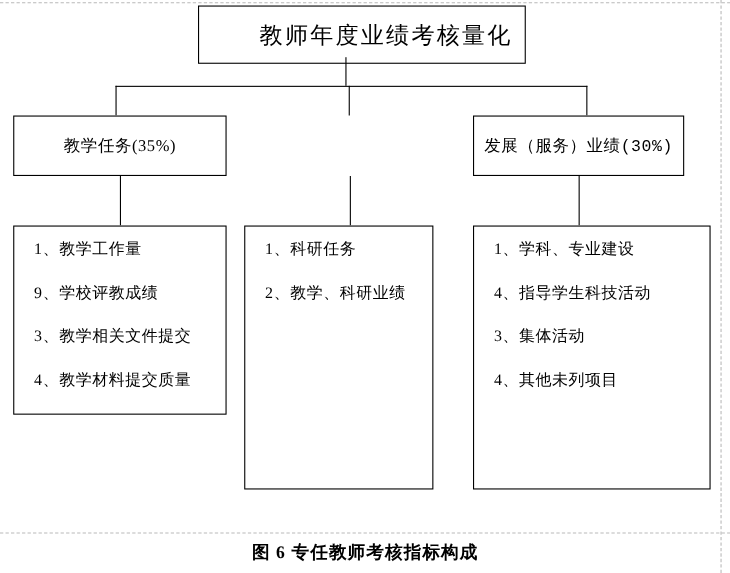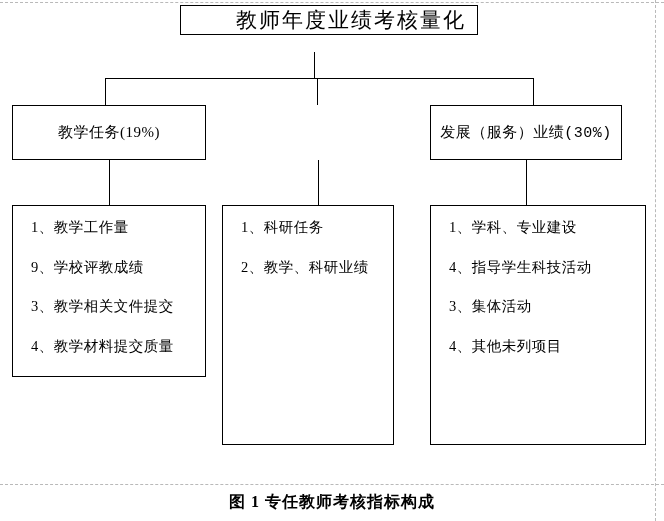--- a/index.html
+++ b/index.html
@@ -101,34 +101,34 @@
 </style>
 </head>
 <body>
 
 <div id="page">
 
   <div class="guide guide-h" style="top:2px;"></div>
   <div class="guide guide-h" style="top:484px;"></div>
   <div class="guide guide-v" style="left:655px;"></div>
 
-  <div class="box box-title" style="left:180px; top:5px; width:298px; height:30px;padding-left:44px;">
+  <div class="box box-title" style="left:180px; top:5px; width:298px; height:53px;padding-left:44px;">
     <span class="title-text">教师年度业绩考核量化</span>
   </div>
 
   <div class="line line-v" style="left:314px; top:52px; height:26px;"></div>
 
   <div class="line line-h" style="left:105px; top:78px; width:429px;"></div>
 
   <div class="line line-v" style="left:105px; top:78px; height:27px;"></div>
   <div class="line line-v" style="left:317px; top:78px; height:27px;"></div>
   <div class="line line-v" style="left:533px; top:78px; height:27px;"></div>
 
   <div class="box box-title" style="left:12px; top:105px; width:194px; height:55px;">
-    <span class="cat-text">教学任务(19%)</span>
+    <span class="cat-text">教学任务(35%)</span>
   </div>
 
 
   <div class="box box-title" style="left:430px; top:105px; width:192px; height:55px;font-family:Liberation Mono, monospace;">
     <span class="cat-text">发展（服务）业绩(30%)</span>
   </div>
 
   <div class="line line-v" style="left:109px; top:160px; height:45px;"></div>
   <div class="line line-v" style="left:318px; top:160px; height:45px;"></div>
   <div class="line line-v" style="left:526px; top:160px; height:45px;"></div>
@@ -145,15 +145,15 @@
     <div class="list-item">2、教学、科研业绩</div>
   </div>
 
   <div class="box list-box" style="left:430px; top:205px; width:216px; height:240px;">
     <div class="list-item">1、学科、专业建设</div>
     <div class="list-item">4、指导学生科技活动</div>
     <div class="list-item">3、集体活动</div>
     <div class="list-item">4、其他未列项目</div>
   </div>
 
-  <div class="caption" style="top:492px;">图 1  专任教师考核指标构成</div>
+  <div class="caption" style="top:492px;">图 6  专任教师考核指标构成</div>
 
 </div>
 
 </body></html>

